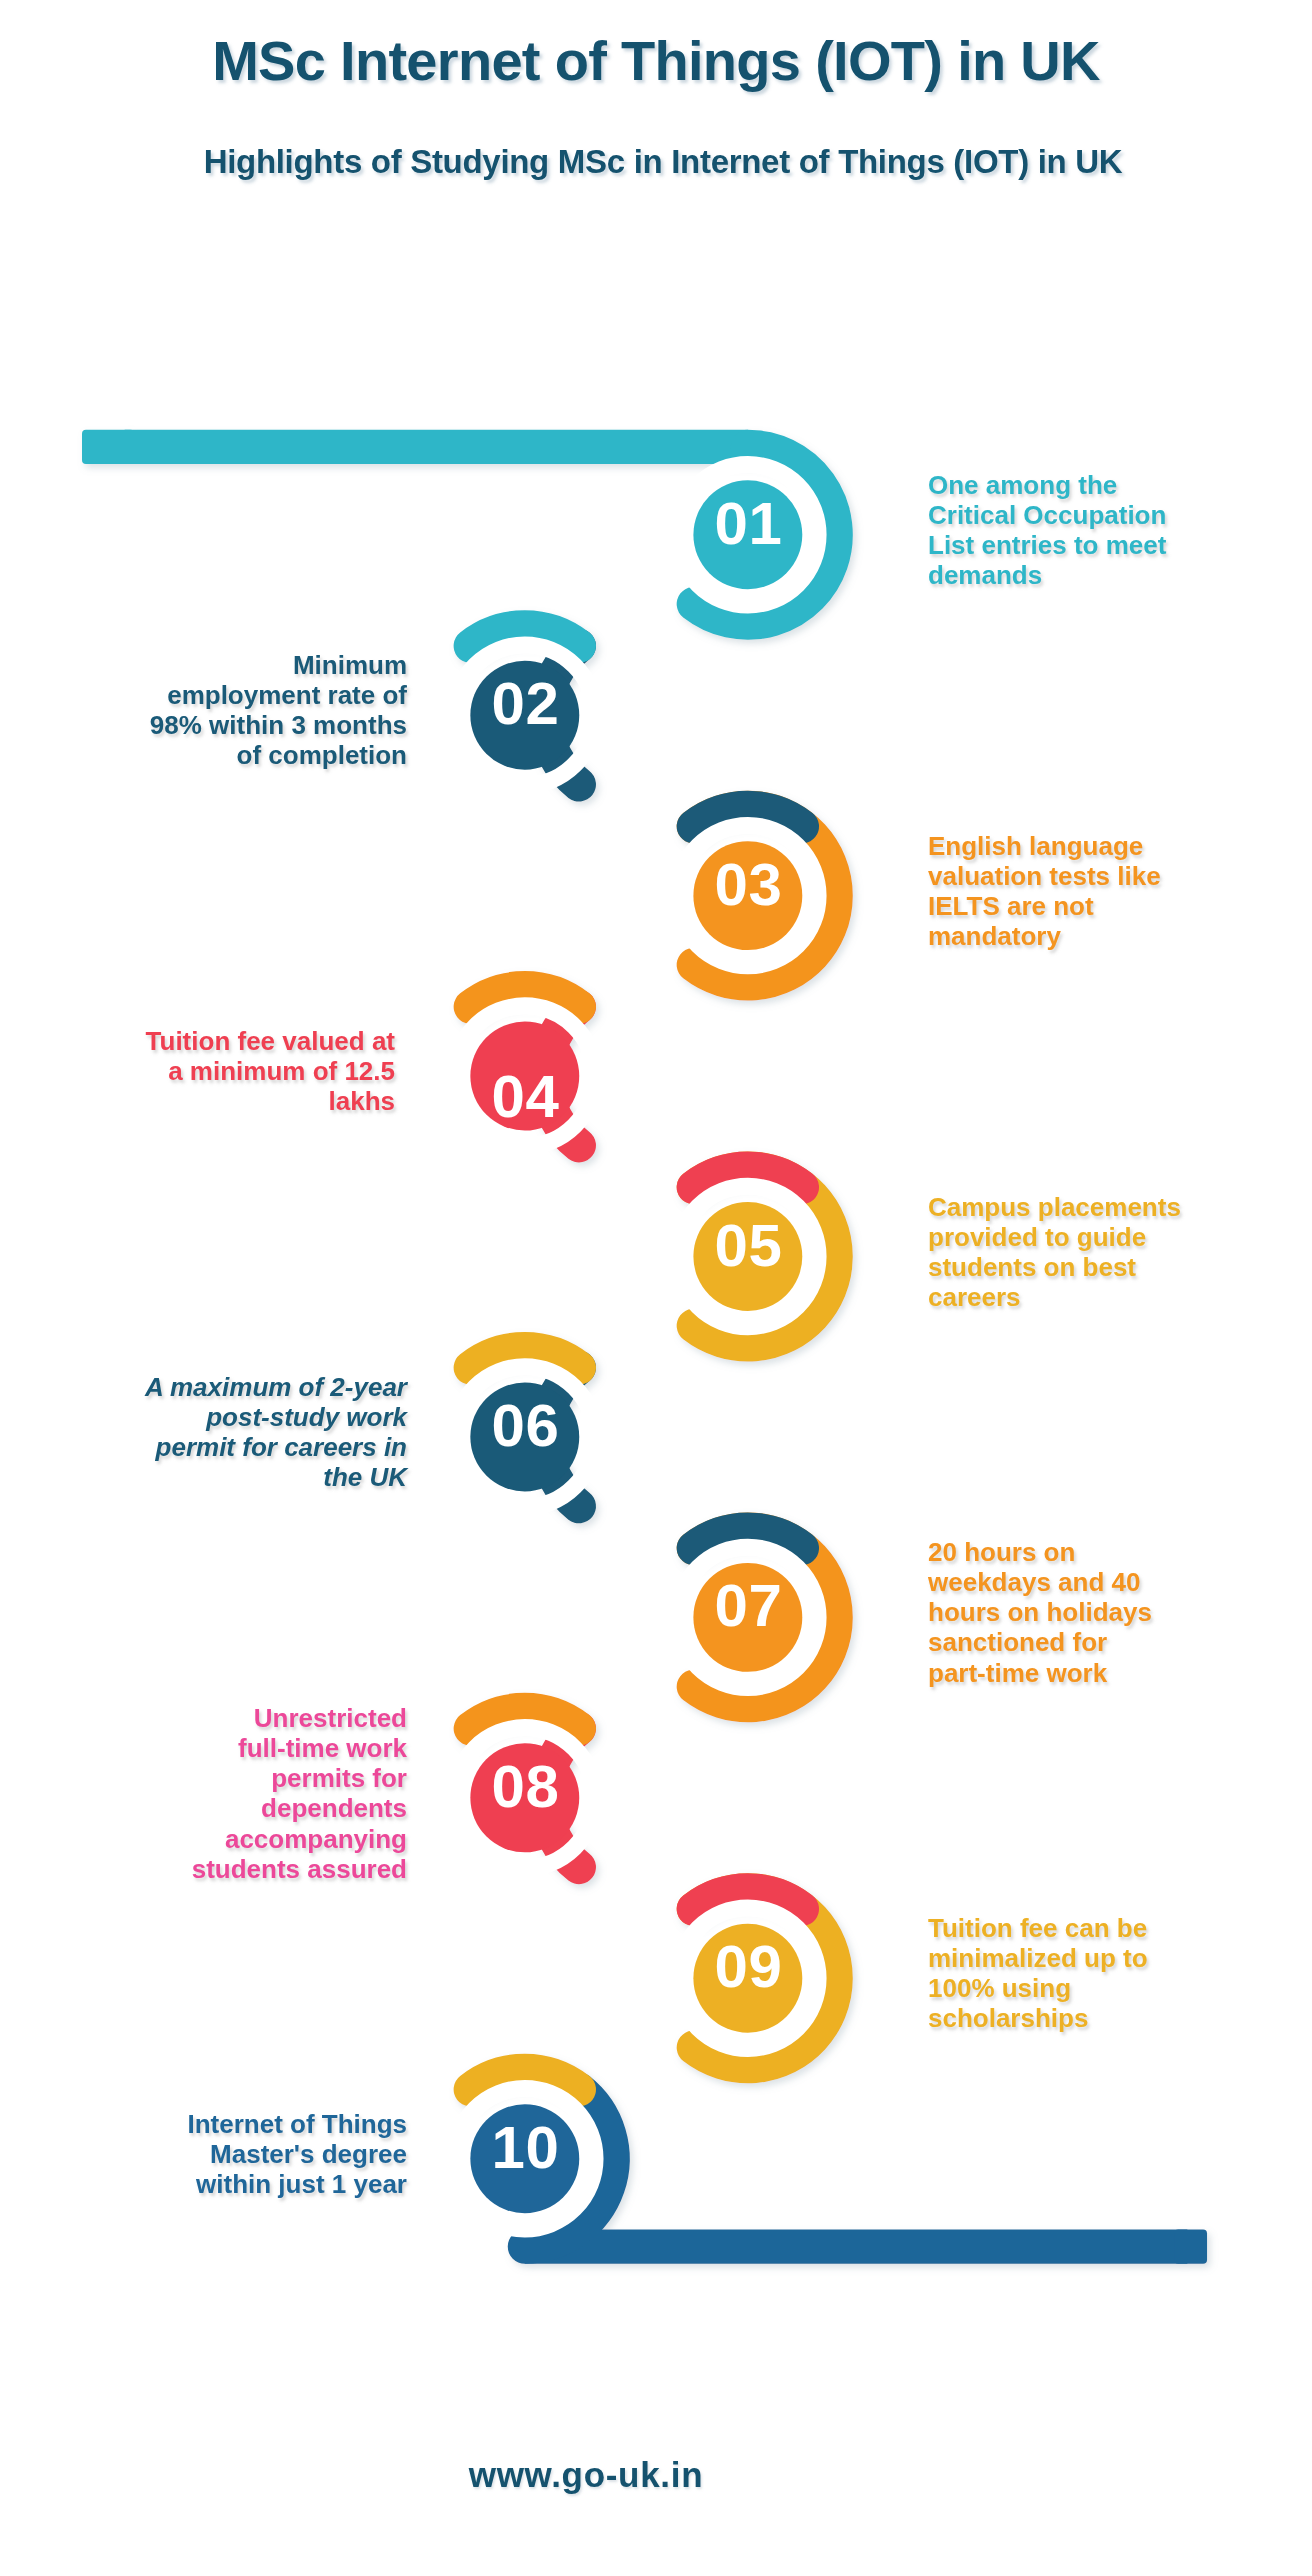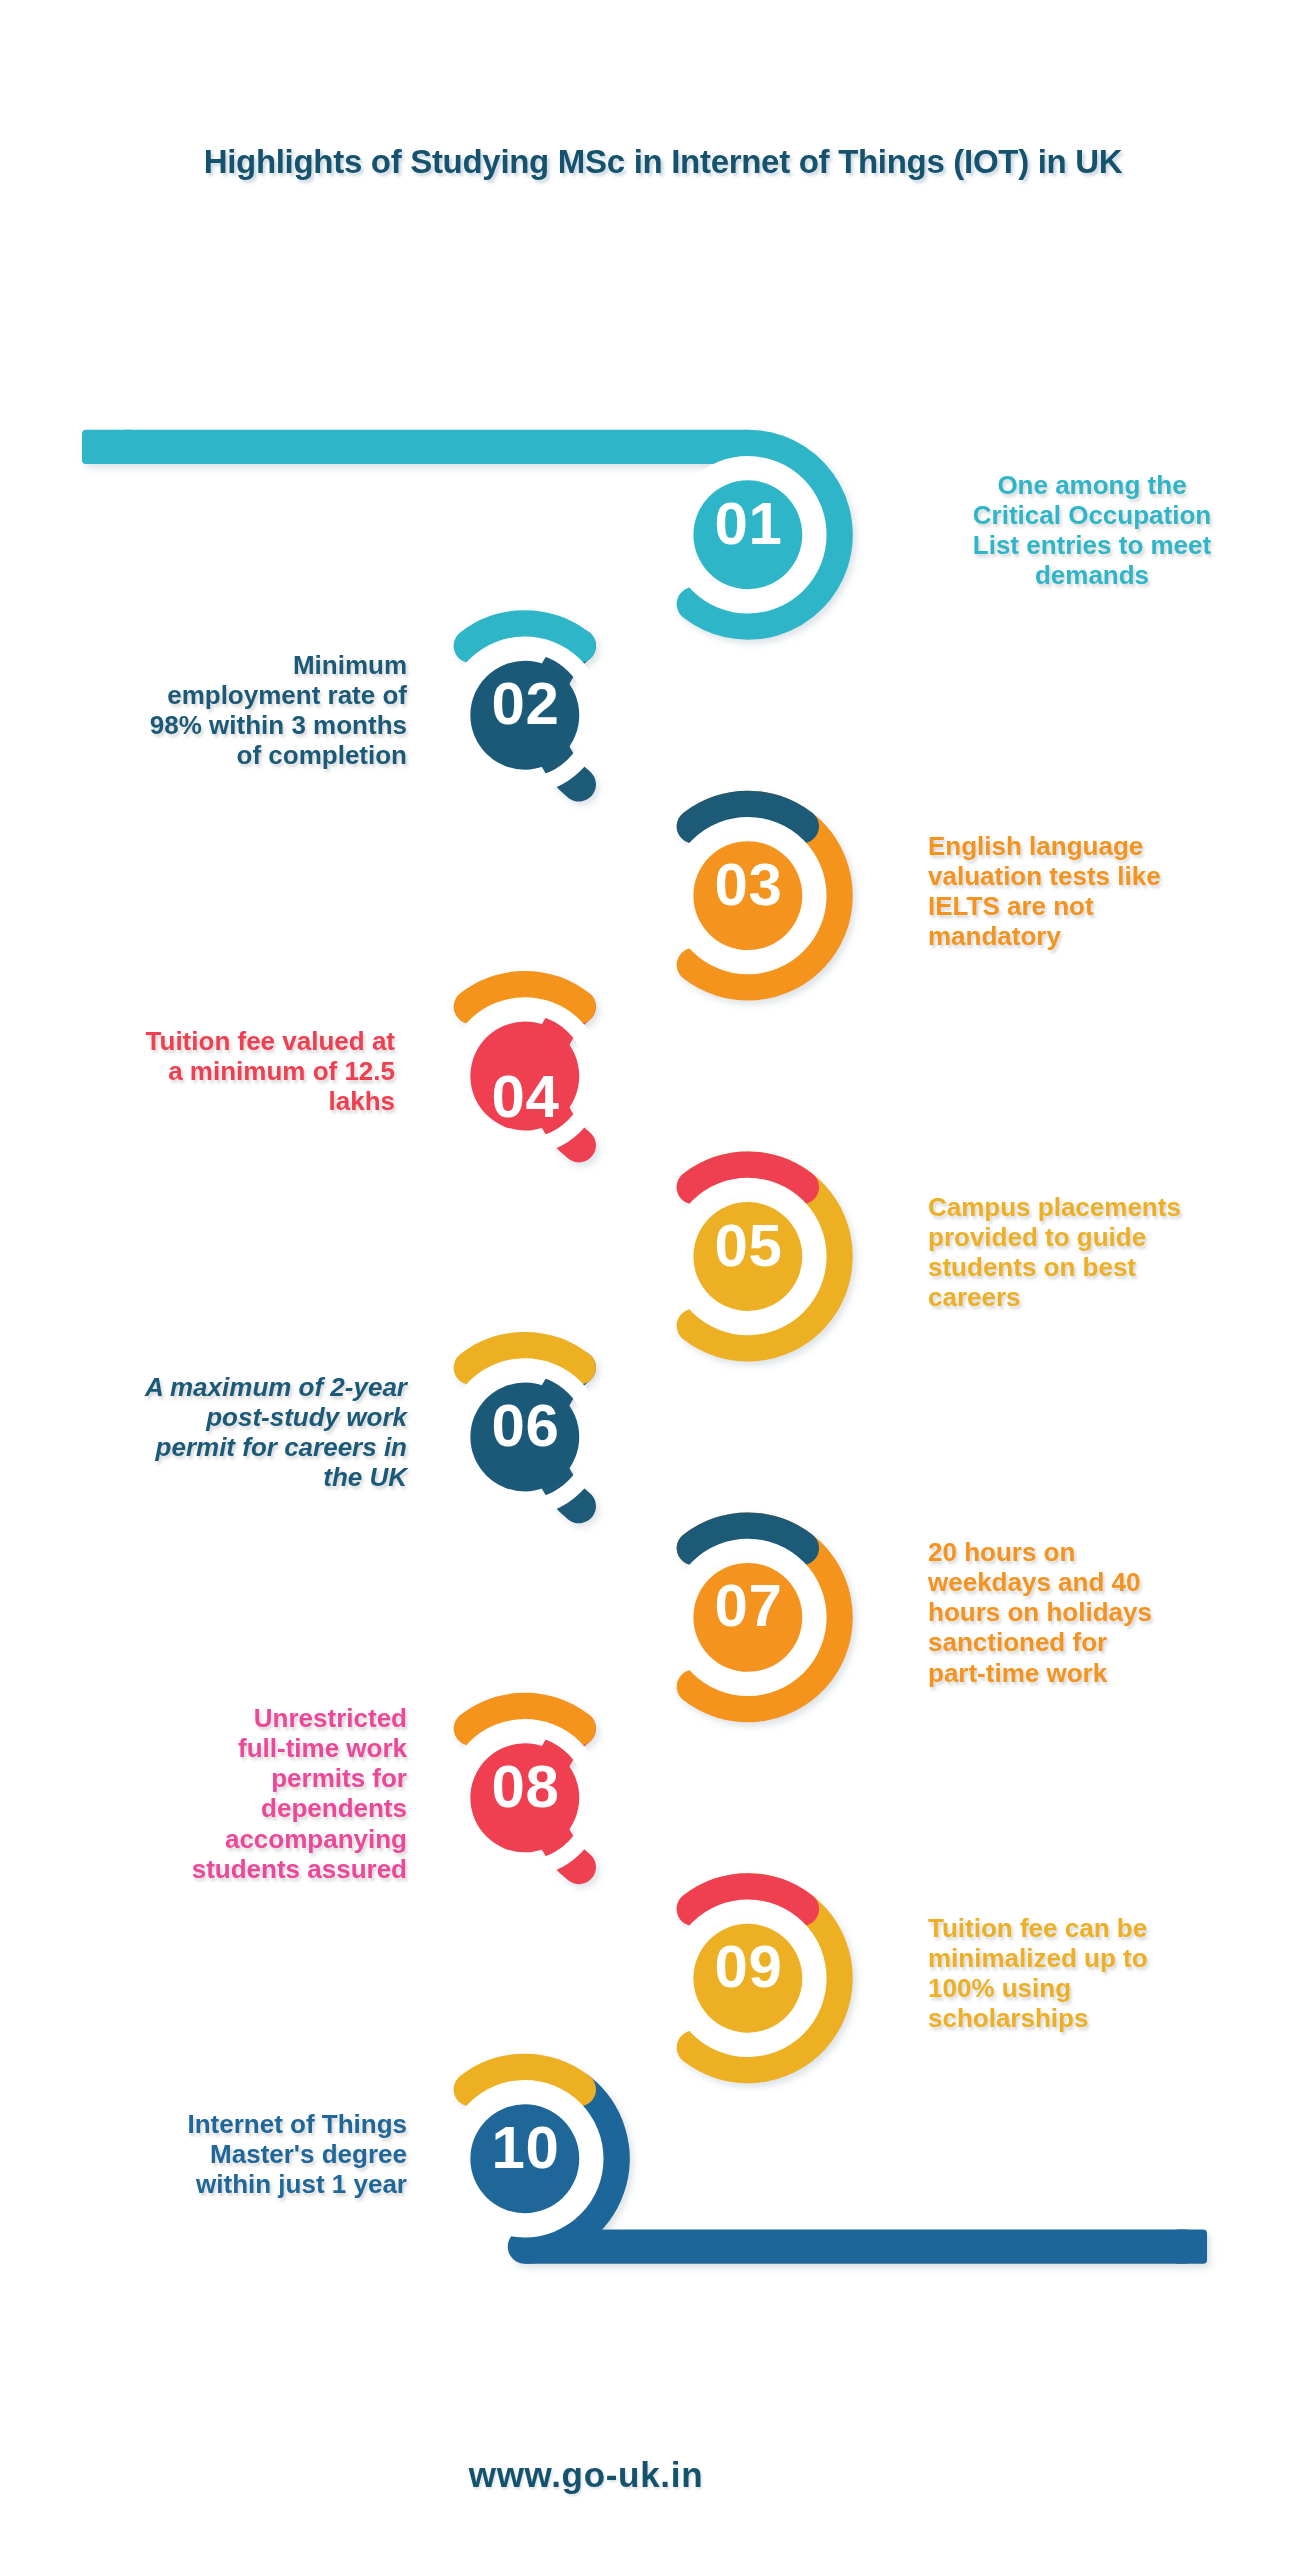--- a/index.html
+++ b/index.html
@@ -37,20 +37,21 @@
 
   #footer{position:absolute;left:0;top:2455px;width:1172px;text-align:center;
           color:#15526e;font-weight:bold;font-size:35px;letter-spacing:0.7px;
           text-shadow:1.3px 2px 2.6px rgba(150,165,180,.35);}
 </style>
 </head>
 <body>
 
 <div id="stage">
 
+  <div class="hdr" id="title">MSc Internet of Things (IOT) in UK</div>
   <div class="hdr" id="subtitle">Highlights of Studying MSc in Internet of Things (IOT) in UK</div>
 
   <svg id="chainSvg" viewBox="0 0 2000 3926" preserveAspectRatio="none">
     <defs>
       <filter id="softshadow" x="-30%" y="-30%" width="180%" height="180%">
         <feDropShadow dx="5" dy="6" stdDeviation="6" flood-color="#8aa0ad" flood-opacity="0.30"></feDropShadow>
       </filter>
     </defs>
     <g id="chain-layer" filter="url(#softshadow)">
         <path d="M 190 681 L 1140 681" stroke="#2eb6c8" stroke-width="52" stroke-linecap="butt" fill="none"></path>
@@ -96,21 +97,21 @@
         <circle cx="800" cy="2740" r="83" fill="#ef3f51"></circle>
         <circle cx="1140" cy="3015" r="107" fill="none" stroke="#ffffff" stroke-width="26"></circle>
         <circle cx="1140" cy="3015" r="83" fill="#edb024"></circle>
         <circle cx="800" cy="3290" r="107" fill="none" stroke="#ffffff" stroke-width="26"></circle>
         <circle cx="800" cy="3290" r="83" fill="#1f6699"></circle>
       </g>
   </svg>
 
   <div id="labels">
       <div class="num" style="left: 748px; top: 535px;">01</div>
-      <div class="cap right" style="color: rgb(46, 182, 200); top: 470px; left: 928px; text-align: center;">
+      <div class="cap right" style="color: rgb(46, 182, 200); top: 470px; left: 928px;">
         <div>One among the</div>
         <div>Critical Occupation</div>
         <div>List entries to meet</div>
         <div>demands</div>
       </div>
       <div class="num" style="left: 525px; top: 715px;">02</div>
       <div class="cap left" style="color: rgb(26, 90, 120); top: 650px; left: 79px;">
         <div>Minimum</div>
         <div>employment rate of</div>
         <div>98% within 3 months</div>

